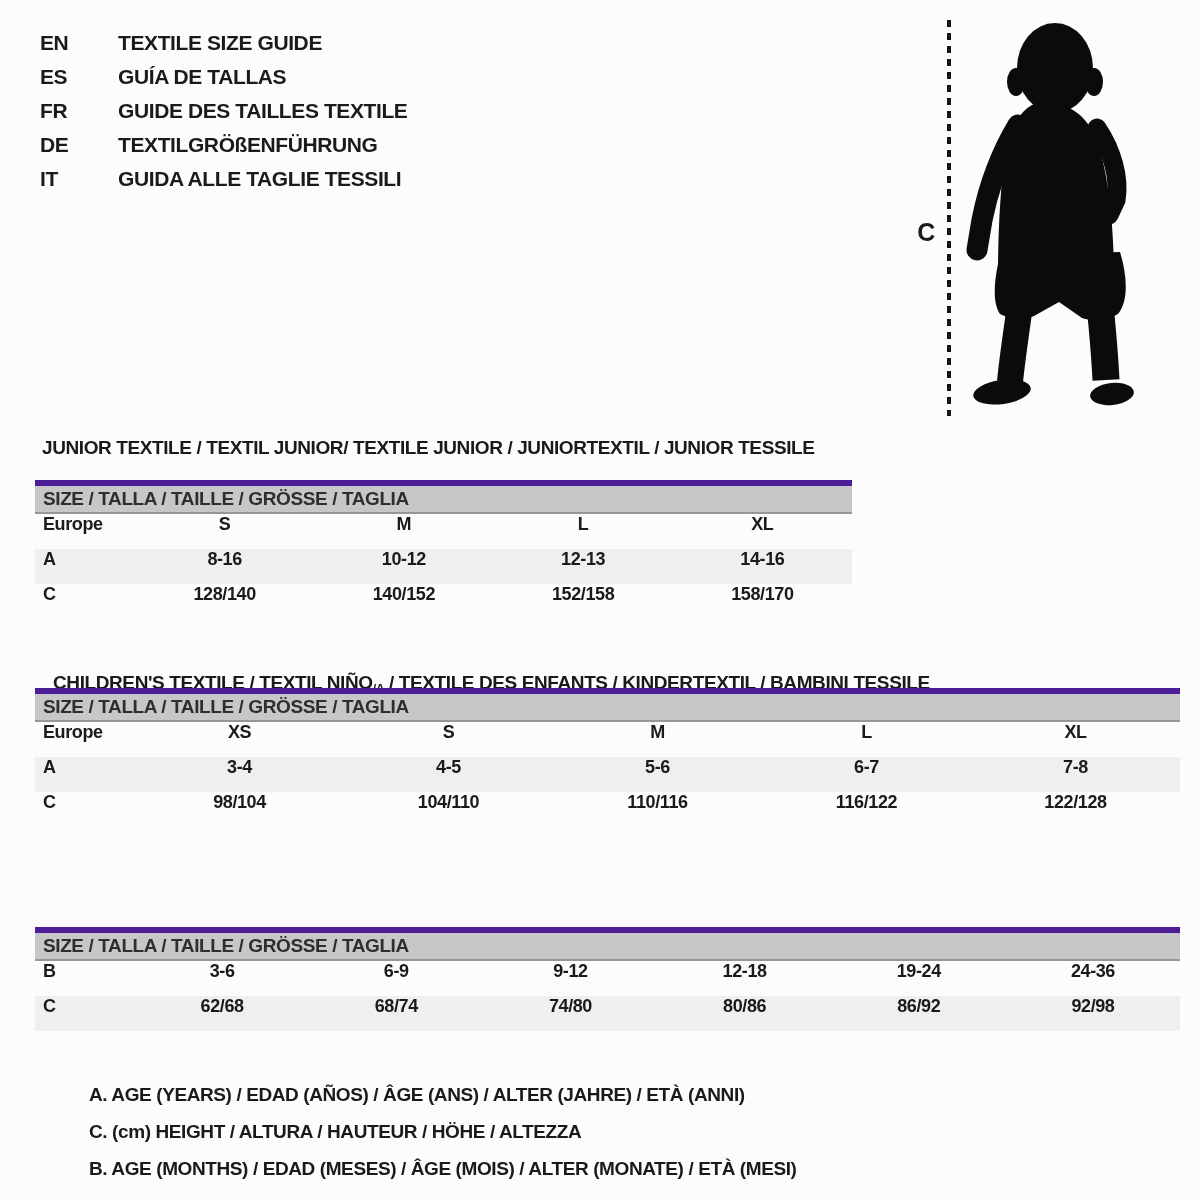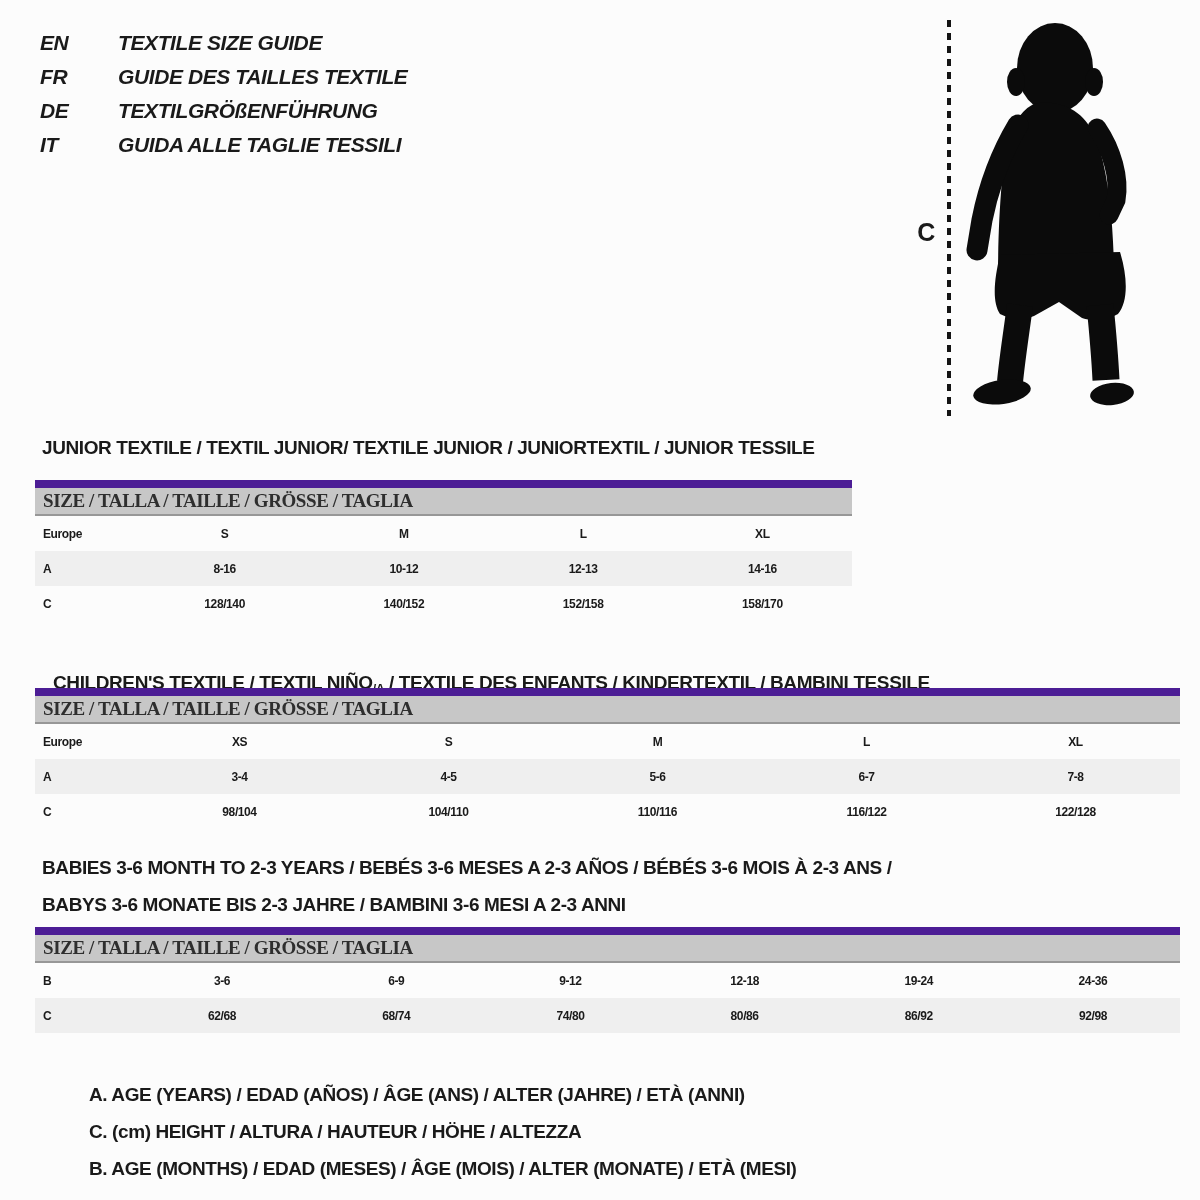--- a/index.html
+++ b/index.html
@@ -7,21 +7,21 @@
     width:1200px; height:1200px;
     background:#fcfcfc;
     font-family:"Liberation Sans", sans-serif;
     color:#1a1a1a;
     font-weight:700;
   }
   .canvas { position:relative; width:1200px; height:1200px; overflow:hidden; letter-spacing:-0.4px; }
 
   
   .lang-block { position:absolute; top:26px; left:40px; }
-  .lang-row { display:flex; height:34px; align-items:center; font-size:21px;font-style:italic; }
+  .lang-row { display:flex; height:34px; align-items:center; font-size:21px; }
   .lang-code { width:78px; }
 
   
   .dash-line {
     position:absolute; left:947px; top:20px; width:4px; height:396px;
     background:repeating-linear-gradient(to bottom, #141414 0px, #141414 7px, transparent 7px, transparent 13px);
   }
   .figure-c { position:absolute; left:910px; top:218px; width:32px; text-align:center; font-size:25px; }
   .toddler-svg { position:absolute; left:962px; top:20px; width:180px; height:400px; }
 
@@ -33,42 +33,46 @@
   .subscript { font-size:12.5px; vertical-align:-4px; letter-spacing:-0.5px; }
 
   
   .size-table { position:absolute; }
   #junior-table   { top:480px; left:35px; width:817px; }
   #children-table { top:688px; left:35px; width:1145px; }
   #babies-table   { top:927px; left:35px; width:1145px; }
   .thead {
     height:26px; line-height:26px;
     background:#c7c7c7;
-    border-top:8px solid #4c1d95;
+    border-top:6px solid #4c1d95;
     border-bottom:2px solid #979797;
     padding-left:8px;
-    font-size:19px; color:#2e2e2e;font-family:Liberation Serif, serif;
+    font-size:19px; color:#2e2e2e;
   }
-  .trow { display:flex; align-items:center; height:35px; font-size:12px; }
+  .trow { display:flex; height:35px; font-size:18px; }
   .trow.shaded { background:#efefef; }
   .tlabel { width:100px; padding-left:8px; box-sizing:border-box; }
   .tcell { flex:1; text-align:center; }
 
   
   .legend { position:absolute; top:1076px; left:42px; font-size:19px; line-height:37px;margin-left:47px; }
 </style>
 </head>
 <body>
 
 <div class="canvas">
 
   <div class="lang-block">
     <div class="lang-row">
       <span class="lang-code">EN</span>
       <span class="lang-title">TEXTILE SIZE GUIDE</span>
+    </div>
+    <div class="lang-row">
+      <span class="lang-code">ES</span>
+      <span class="lang-title">GUÍA DE TALLAS</span>
     </div>
     <div class="lang-row">
       <span class="lang-code">FR</span>
       <span class="lang-title">GUIDE DES TAILLES TEXTILE</span>
     </div>
     <div class="lang-row">
       <span class="lang-code">DE</span>
       <span class="lang-title">TEXTILGRÖßENFÜHRUNG</span>
     </div>
     <div class="lang-row">
@@ -145,24 +149,20 @@
     <div class="trow">
       <span class="tlabel">C</span>
       <span class="tcell">98/104</span>
       <span class="tcell">104/110</span>
       <span class="tcell">110/116</span>
       <span class="tcell">116/122</span>
       <span class="tcell">122/128</span>
     </div>
   </div>
 
-  <div class="section-title" id="babies-title">
-    <div>BABIES 3-6 MONTH TO 2-3 YEARS / BEBÉS 3-6 MESES A 2-3 AÑOS / BÉBÉS 3-6 MOIS À 2-3 ANS /</div>
-    <div>BABYS 3-6 MONATE BIS 2-3 JAHRE / BAMBINI 3-6 MESI A 2-3 ANNI</div>
-  </div>
   <div class="size-table" id="babies-table">
     <div class="thead">SIZE / TALLA / TAILLE / GRÖSSE / TAGLIA</div>
     <div class="trow">
       <span class="tlabel">B</span>
       <span class="tcell">3-6</span>
       <span class="tcell">6-9</span>
       <span class="tcell">9-12</span>
       <span class="tcell">12-18</span>
       <span class="tcell">19-24</span>
       <span class="tcell">24-36</span>

